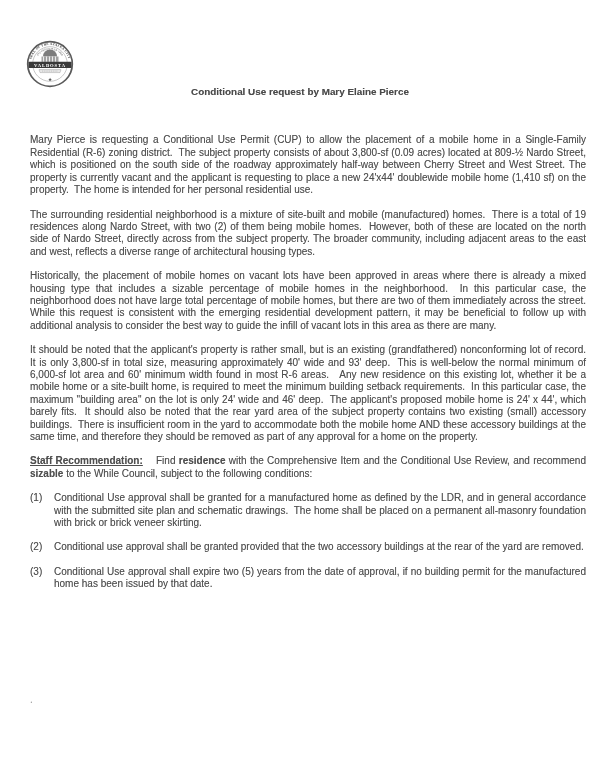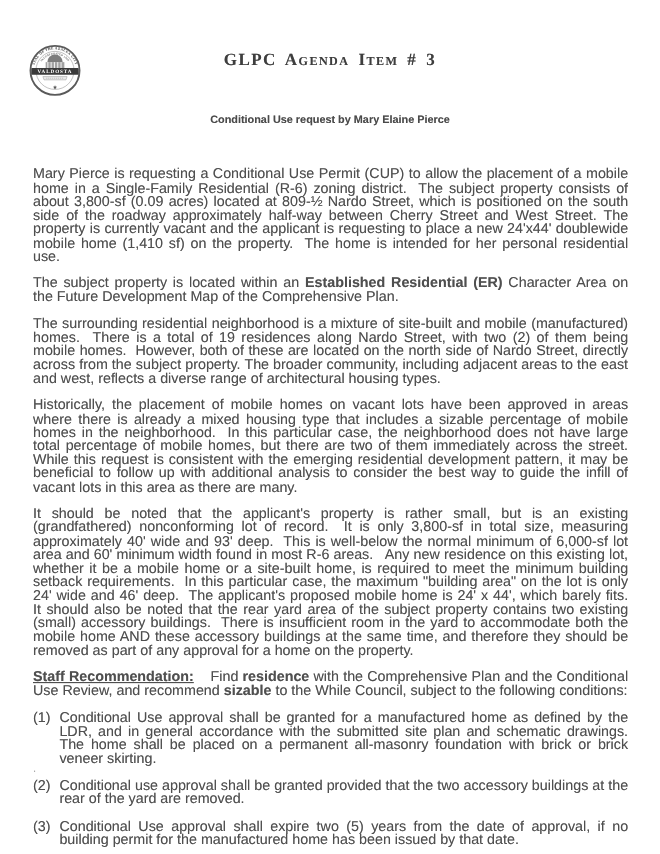--- a/index.html
+++ b/index.html
@@ -46,22 +46,22 @@
     margin-top: 15px;
     font-weight: bold;
     font-size: 9.9px;
     line-height: 12.3px;
     color: #4a4a4a;
     white-space: pre-wrap;
   }
 
   
   .doc-body {
-    margin: 12px 29px 0 30px;
-    font-size: 13px;
+    margin: 12px 14px 0 30px;
+    font-size: 10px;
     line-height: 12.4px;
     text-align: justify;
   }
   .para, .staff, .cond-text { white-space: pre-wrap; }
   .para { margin: 0 0 12px 0; }
   .staff { margin: 0 0 12px 0; }
   .b { font-weight: bold; }
   .u { text-decoration: underline; }
   .cond { display: flex; margin: 0 0 12px 0; }
   .cond-num { width: 24px; flex: none; }
@@ -109,34 +109,32 @@
     </g>
 
     <g>
       <path d="M13 29.6 L35 29.6 L34 32.6 L14 32.6 Z" fill="#e9e9e9" stroke="#8a8a8a" stroke-width="0.4"></path>
       <line x1="16" y1="31.1" x2="32" y2="31.1" stroke="#9a9a9a" stroke-width="0.5" stroke-dasharray="1 0.8"></line>
     </g>
     <text x="24" y="40.5" text-anchor="middle" font-size="4.6" fill="#555555">★</text>
   </svg>
 
   <div class="header-text">
-    <div class="doc-title">GLPC Agenda Item # 3</div>
     <div class="doc-subtitle">
       <div>Conditional Use request by Mary Elaine Pierce</div>
     </div>
   </div>
 
   <div class="doc-body">
     <p class="para"><span>Mary Pierce is requesting a Conditional Use Permit (CUP) to allow the placement of a mobile home in a Single-Family Residential (R-6) zoning district.  The subject property consists of about 3,800-sf (0.09 acres) located at 809-½ Nardo Street, which is positioned on the south side of the roadway approximately half-way between Cherry Street and West Street. The property is currently vacant and the applicant is requesting to place a new 24'x44' doublewide mobile home (1,410 sf) on the property.  The home is intended for her personal residential use.</span></p>
-    <p class="para"><span>The subject property is located within an </span><span class="b">Established Residential (ER)</span><span> Character Area on the Future Development Map of the Comprehensive Plan.</span></p>
     <p class="para"><span>The surrounding residential neighborhood is a mixture of site-built and mobile (manufactured) homes.  There is a total of 19 residences along Nardo Street, with two (2) of them being mobile homes.  However, both of these are located on the north side of Nardo Street, directly across from the subject property. The broader community, including adjacent areas to the east and west, reflects a diverse range of architectural housing types.</span></p>
     <p class="para"><span>Historically, the placement of mobile homes on vacant lots have been approved in areas where there is already a mixed housing type that includes a sizable percentage of mobile homes in the neighborhood.  In this particular case, the neighborhood does not have large total percentage of mobile homes, but there are two of them immediately across the street.  While this request is consistent with the emerging residential development pattern, it may be beneficial to follow up with additional analysis to consider the best way to guide the infill of vacant lots in this area as there are many.</span></p>
     <p class="para"><span>It should be noted that the applicant's property is rather small, but is an existing (grandfathered) nonconforming lot of record.  It is only 3,800-sf in total size, measuring approximately 40' wide and 93' deep.  This is well-below the normal minimum of 6,000-sf lot area and 60' minimum width found in most R-6 areas.   Any new residence on this existing lot, whether it be a mobile home or a site-built home, is required to meet the minimum building setback requirements.  In this particular case, the maximum "building area" on the lot is only 24' wide and 46' deep.  The applicant's proposed mobile home is 24' x 44', which barely fits.  It should also be noted that the rear yard area of the subject property contains two existing (small) accessory buildings.  There is insufficient room in the yard to accommodate both the mobile home AND these accessory buildings at the same time, and therefore they should be removed as part of any approval for a home on the property.</span></p>
 
-    <p class="staff"><span class="b u">Staff Recommendation:</span><span>    Find </span><span class="b">residence</span><span> with the Comprehensive Plan and the Conditional Use Review, and recommend </span><span class="b">sizable</span><span> to the While Council, subject to the following conditions:</span></p>
+    <p class="staff"><span class="b u">Staff Recommendation:</span><span>    Find </span><span class="b">residence</span><span> with the Comprehensive Item and the Conditional Use Review, and recommend </span><span class="b">sizable</span><span> to the While Council, subject to the following conditions:</span></p>
 
     <div class="cond">
       <div class="cond-num">(1)</div>
       <div class="cond-text">Conditional Use approval shall be granted for a manufactured home as defined by the LDR, and in general accordance with the submitted site plan and schematic drawings.  The home shall be placed on a permanent all-masonry foundation with brick or brick veneer skirting.</div>
     </div>
     <div class="cond">
       <div class="cond-num">(2)</div>
       <div class="cond-text">Conditional use approval shall be granted provided that the two accessory buildings at the rear of the yard are removed.</div>
     </div>
     <div class="cond">

